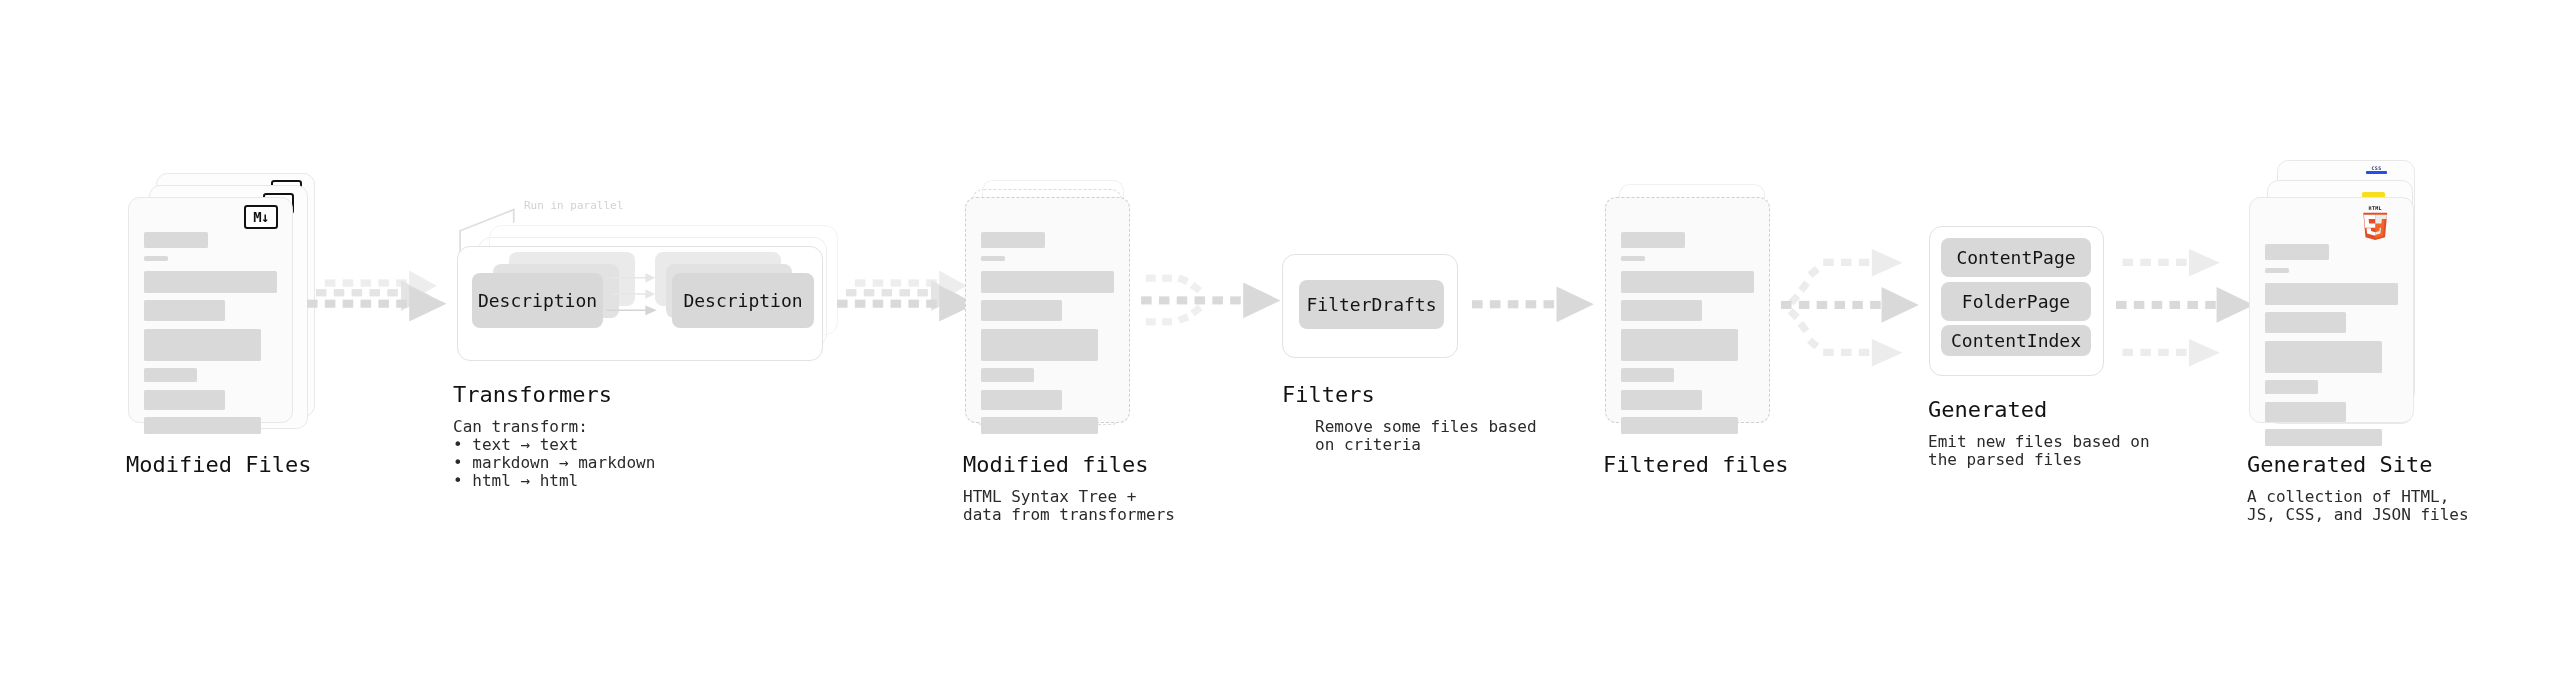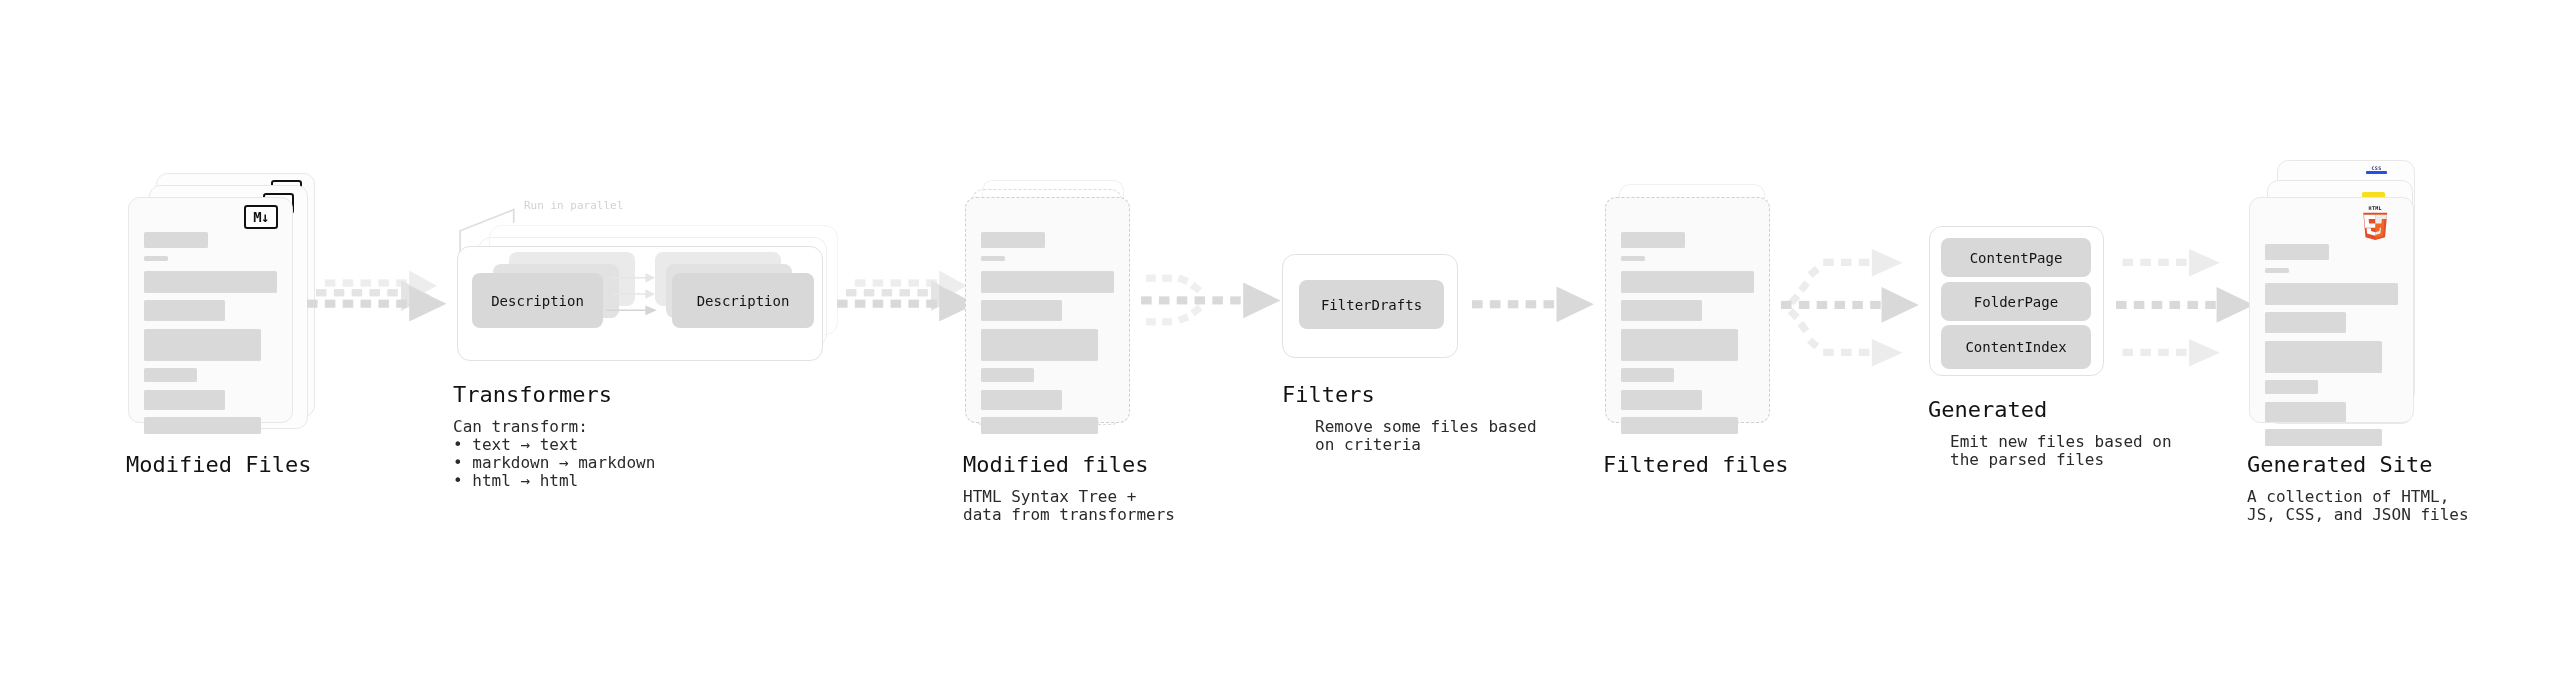--- a/index.html
+++ b/index.html
@@ -47,21 +47,21 @@
   .group{
     position:absolute;border:1.6px solid #e2e2e2;border-radius:13px;
     background:#ffffff;box-sizing:border-box;
   }
   .group.faint{border-color:#efefef;background:transparent;}
   .group.fainter{border-color:#f4f4f4;background:transparent;}
 
   .chip{
     position:absolute;background:#d8d8d8;border-radius:8.1px;box-sizing:border-box;
     display:flex;align-items:center;justify-content:center;
-    font-size:14px;color:#141414;white-space:nowrap;letter-spacing:0px;
+    font-size:18px;color:#141414;white-space:nowrap;letter-spacing:0px;
   }
   .chip.g1{background:#eaeaea;}
   .chip.g2{background:#e2e2e2;}
 
   .runlabel{
     position:absolute;font-size:11px;color:#d2d2d2;white-space:nowrap;
   }
 
   svg{position:absolute;overflow:visible;}
 </style>
@@ -313,26 +313,26 @@
   </svg>
 
   <div>
     <div class="group" style="left:1929px;top:226px;width:175px;height:150px;"></div>
     <div class="chip" style="left:1941px;top:238px;width:150px;height:39px;">
         <span>ContentPage</span>
       </div>
     <div class="chip" style="left:1941px;top:282px;width:150px;height:39px;">
         <span>FolderPage</span>
       </div>
-    <div class="chip" style="left:1941px;top:325px;width:150px;height:44px;">
+    <div class="chip" style="left:1941px;top:325px;width:150px;height:31px;">
         <span>ContentIndex</span>
       </div>
 
     <div class="title" style="left:1928px;top:397px;">Generated</div>
-    <div class="sub" style="left:1928px;top:433px;margin-left:22px;">Emit new files based on
+    <div class="sub" style="left:1928px;top:433px;">Emit new files based on
 the parsed files</div>
   </div>
 
   <svg style="left:2116px;top:236px;width:146px;height:146px;" viewBox="0 0 180 180">
     <g fill="#ececec">
       <rect x="8" y="28" width="13" height="9"></rect>
         <rect x="30" y="28" width="13" height="9"></rect>
       <rect x="52" y="28" width="13" height="9"></rect>
         <rect x="74" y="28" width="13" height="9"></rect>
       <path d="M90 16 L128 33 L90 50 Z"></path>

